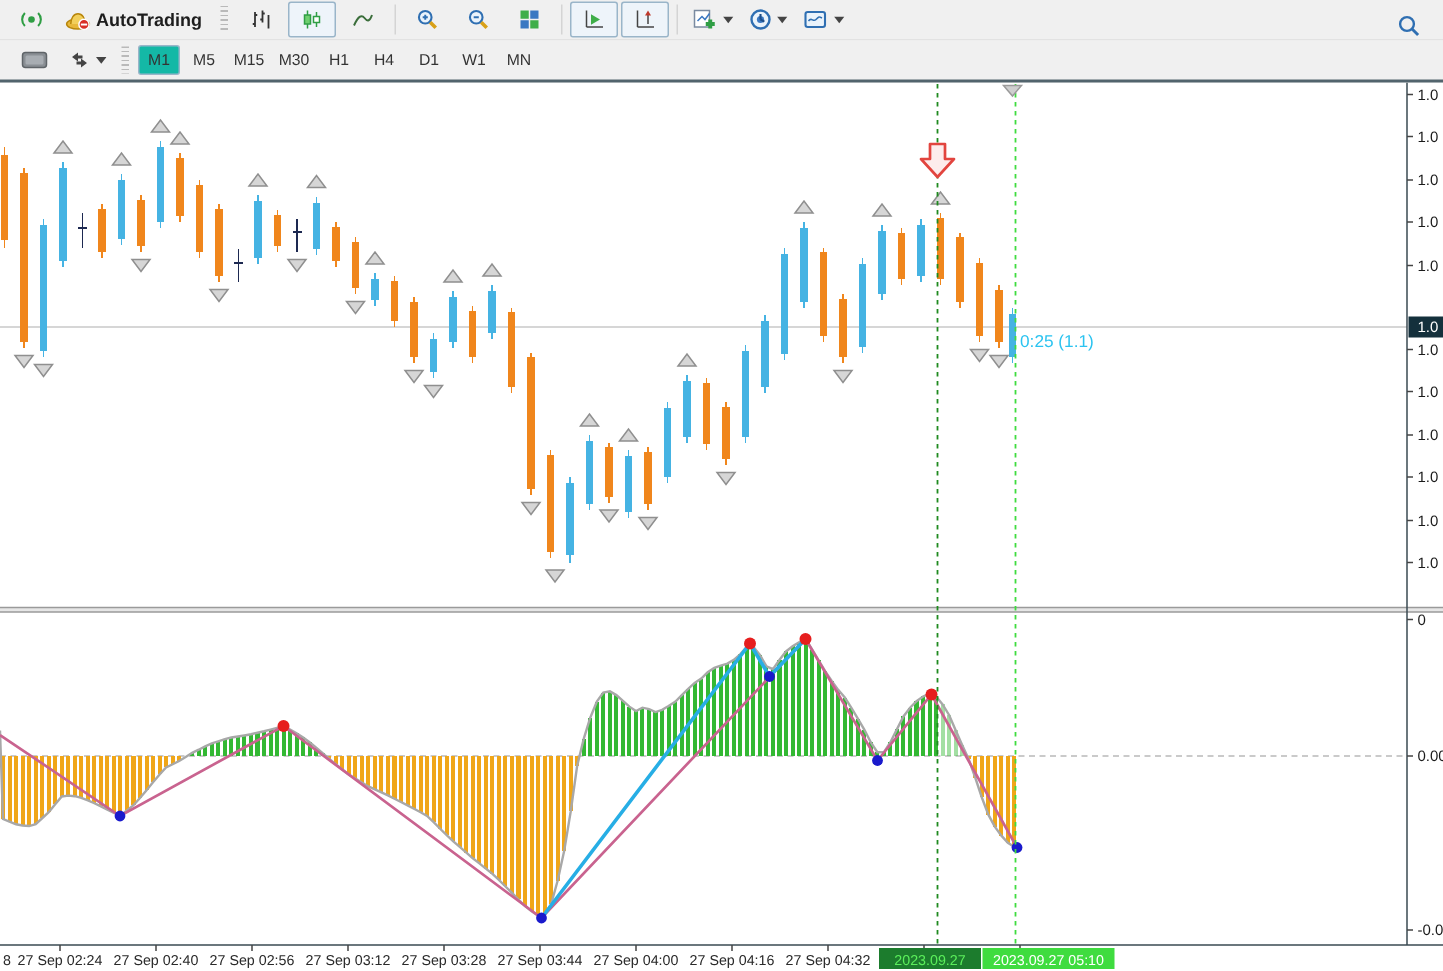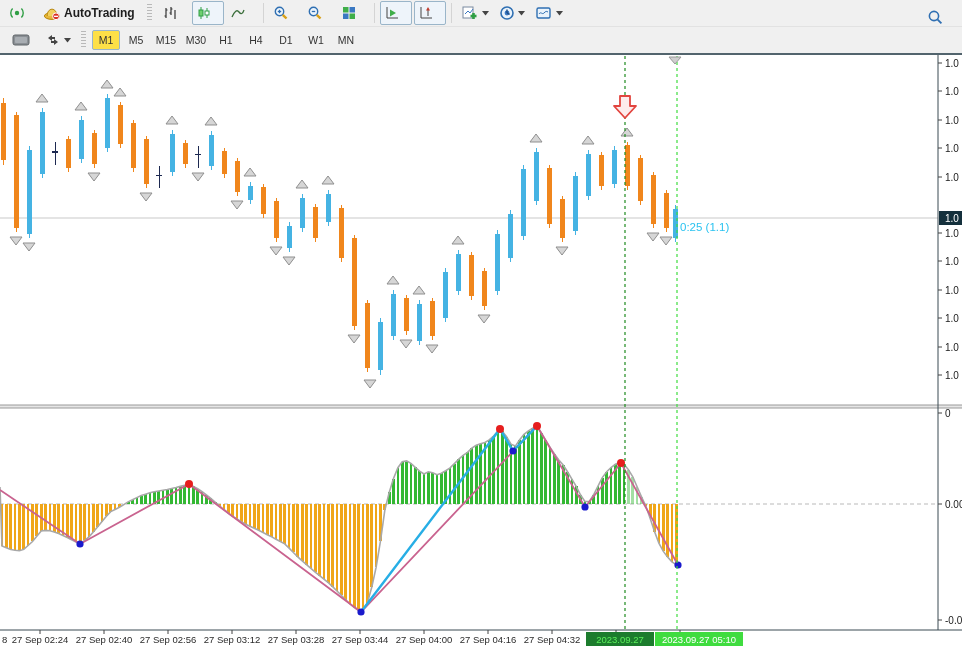--- a/index.html
+++ b/index.html
@@ -1,30 +1,30 @@
 <!DOCTYPE html>
 <html><head>
 <meta charset="utf-8">
 <style>
   html,body{margin:0;padding:0;}
   body{width:962px;height:647px;position:relative;overflow:hidden;background:#ffffff;
        font-family:"Liberation Sans",sans-serif;}
   .toolbar{position:absolute;left:0;right:0;background:#f0f0f0;display:flex;align-items:center;}
   #toolbar-row1{top:0;height:26px;border-bottom:1px solid #e2e2e2;padding-left:4px;}
   #toolbar-row2{top:27px;height:26px;border-bottom:2px solid #52646d;padding-left:6px;}
-  .tbtn{height:22px;min-width:24px;display:inline-flex;align-items:center;
+  .tbtn{height:22px;min-width:24px;display:inline-flex;align-items:center;justify-content:center;
         gap:2px;padding:0 3px;margin:0 1px;border:1px solid transparent;border-radius:2px;}
   .tbtn.active{border-color:#9ab5c9;background:#eef4fa;}
   .tlabel{font-size:12px;font-weight:700;color:#1d1d1d;padding-right:2px;}
   .grip{width:5px;height:18px;margin:0 5px;
         background:repeating-linear-gradient(to bottom,#b9b9b9 0 1px,transparent 1px 3px);}
   .vsep{width:1px;height:20px;background:#d4d4d4;margin:0 4px;}
   .tfbtn{font-size:10.5px;color:#333;padding:3px 0;margin:0 1px;border:1px solid transparent;
          border-radius:2px;min-width:26px;text-align:center;}
-  .tfbtn.active{border-color:#9ab5c9;background:#fde047;}
+  .tfbtn.active{border-color:#9ab5c9;background:#14b8a6;}
   #search-button{position:absolute;right:6px;top:5px;}
   #chart-svg{position:absolute;top:55px;left:0;}
   svg text{font-family:"Liberation Sans",sans-serif;}
 </style>
 </head>
 <body>
 
 <div id="toolbar-row1" class="toolbar">
     <span class="tbtn">
       <span style="display: inline-flex;">

